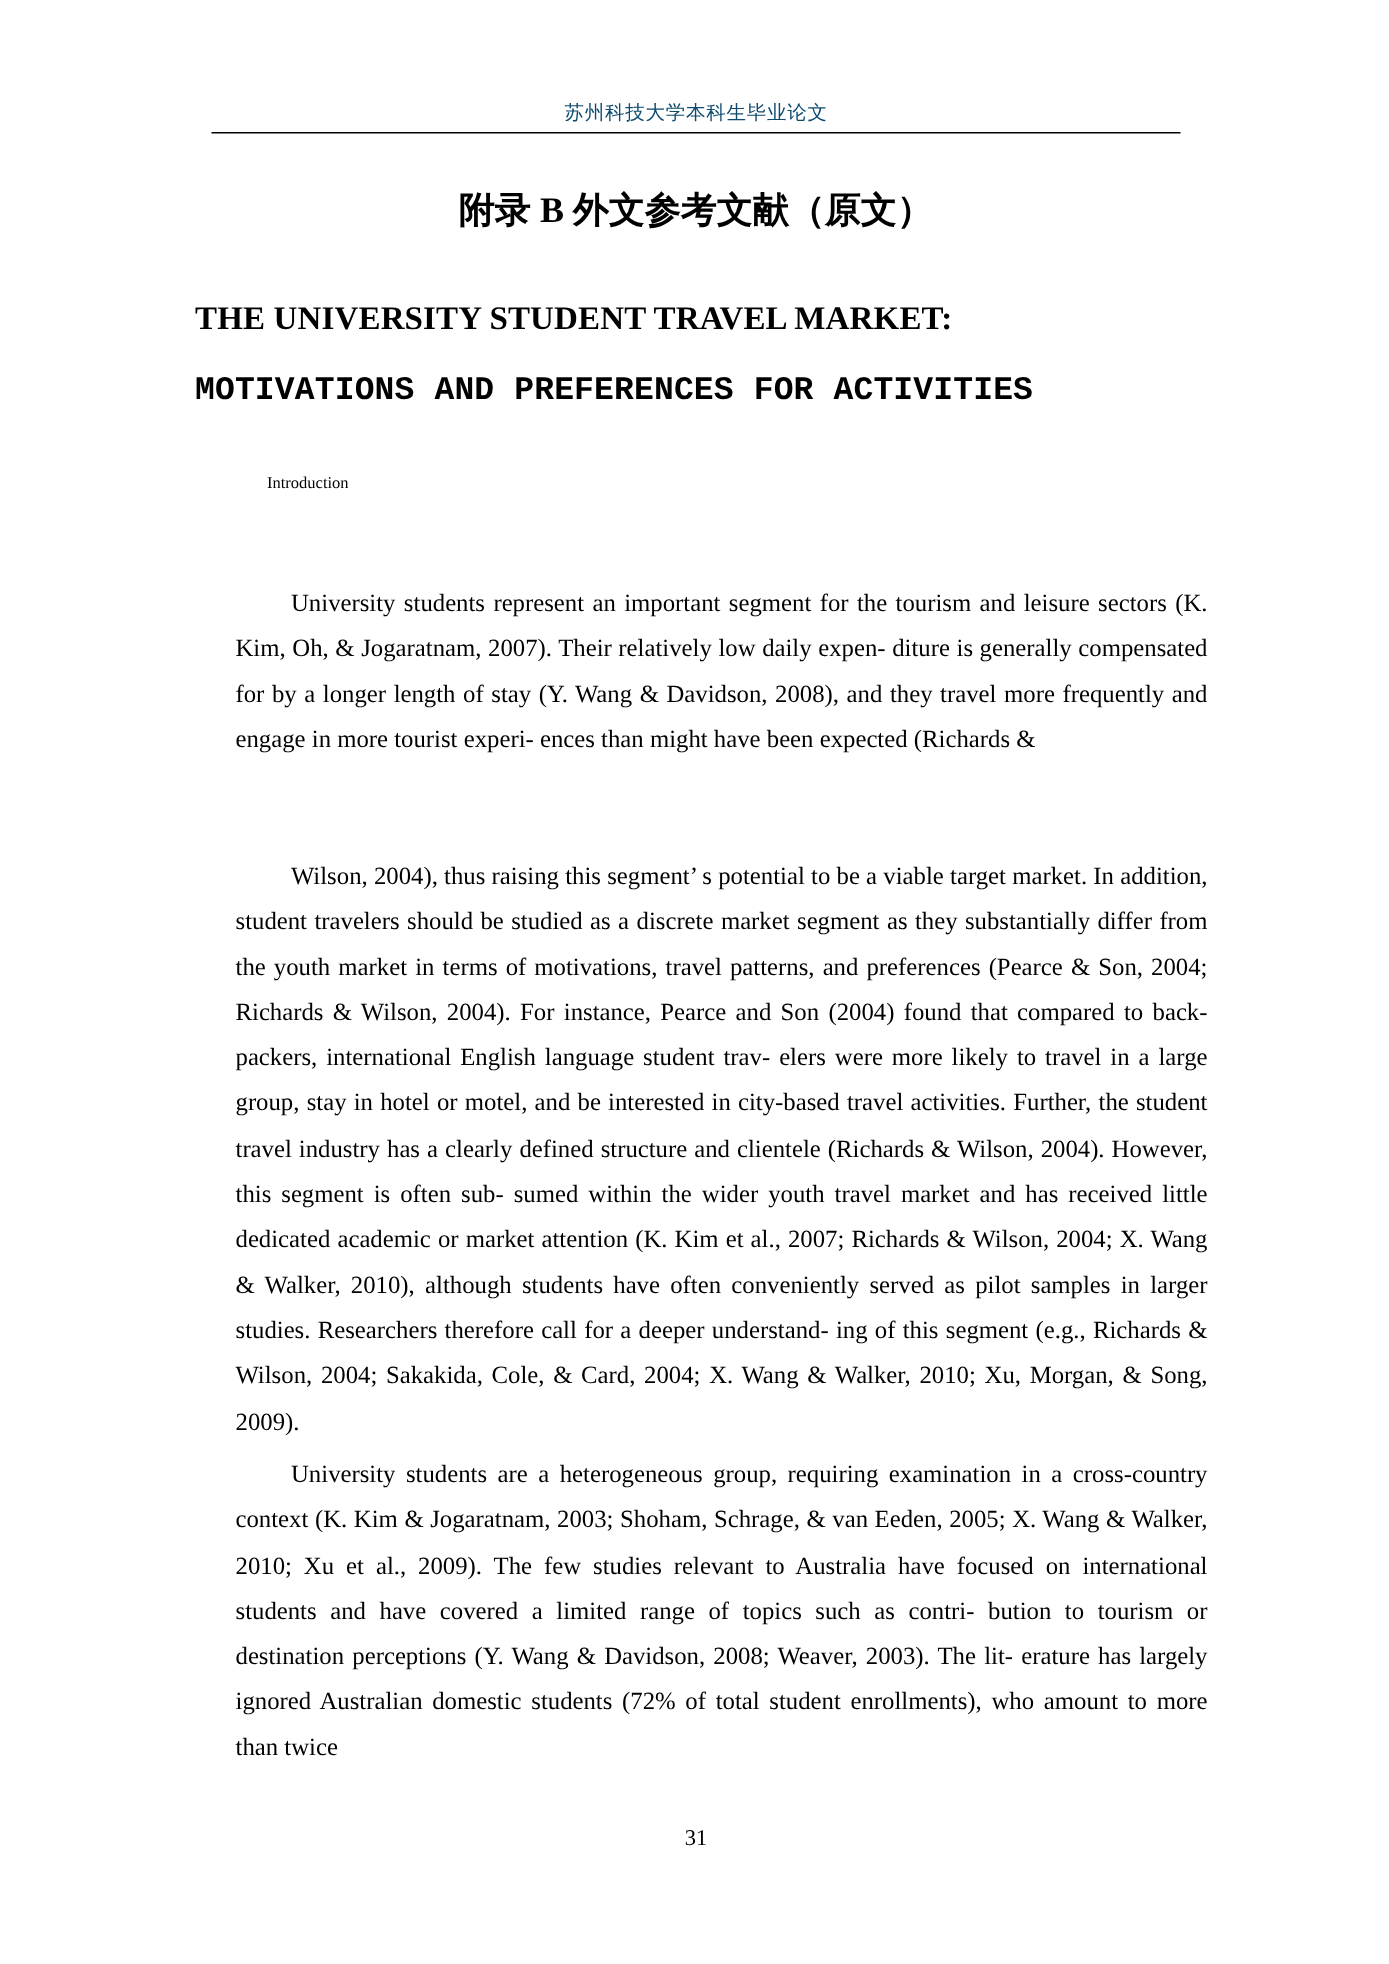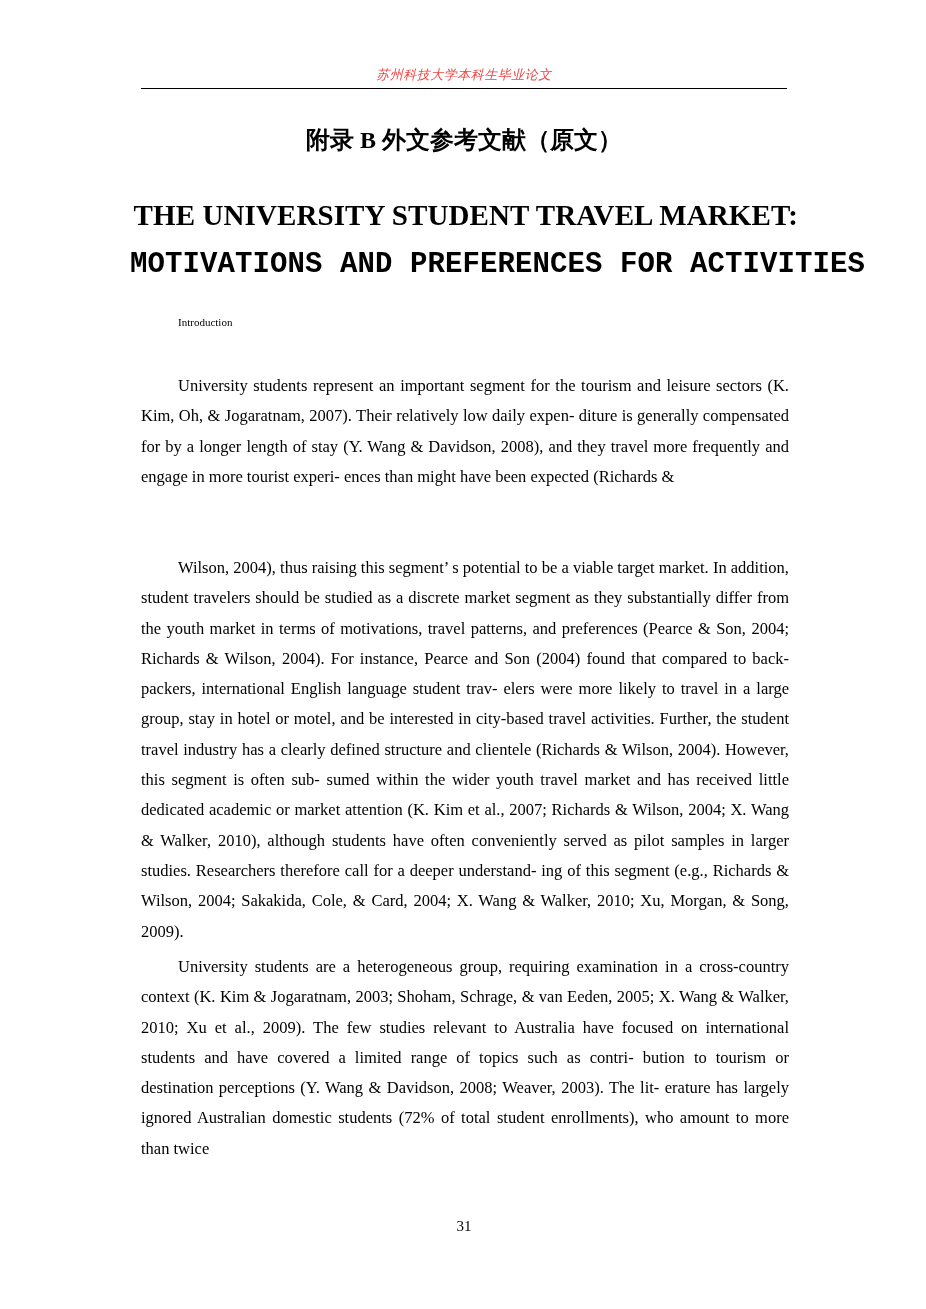--- a/index.html
+++ b/index.html
@@ -1,25 +1,25 @@
 <!DOCTYPE html>
 <html><head>
 <meta charset="utf-8">
 <style>
   html, body { margin: 0; padding: 0; background: #ffffff; }
   body { width: 926px; height: 1309px; position: relative; overflow: hidden; font-family: "Liberation Serif", serif; color: #000; }
-  .header { position: absolute; left: 141px; top: 66px; width: 646px; text-align: center; font-size: 13px; color: #ef4444; letter-spacing: 0.5px; font-style: italic; }
+  .header { position: absolute; left: 141px; top: 66px; width: 646px; text-align: center; font-size: 13px; color: #0c4a6e; letter-spacing: 0.5px; }
   .header-rule { position: absolute; left: 141px; top: 88px; width: 646px; height: 1px; background: #000; }
   .appendix-title { position: absolute; left: 141px; top: 124px; width: 646px; text-align: center; font-family: "DejaVu Sans", sans-serif; font-weight: bold; font-size: 24px; }
   .appendix-title .latin { font-family: "Liberation Serif", serif; font-weight: bold; margin: 0 6px; }
-  .paper-title { position: absolute; left: 130px; width: 668px; text-align: right; font-weight: bold; font-size: 29px; letter-spacing: 0.1px; white-space: nowrap; }
+  .paper-title { position: absolute; left: 130px; width: 668px; text-align: left; font-weight: bold; font-size: 22px; letter-spacing: 0.1px; white-space: nowrap; }
   .t1 { top: 199px; }
   .t2 { top: 248px; font-family: Liberation Mono, monospace; }
   .section-heading { position: absolute; left: 178px; top: 316px; font-size: 11px; }
-  .para { position: absolute; left: 141px; width: 648px; font-size: 16.5px; line-height: 30.3px; text-align: justify; text-indent: 37px; margin: 0; }
+  .para { position: absolute; left: 141px; width: 648px; font-size: 16.5px; line-height: 30.3px; text-align: justify; text-indent: 37px; margin: 16px; }
   .p1 { top: 371px; }
   .p2 { top: 553px; }
   .p3 { top: 952px; }
   .page-number { position: absolute; left: 141px; top: 1218px; width: 646px; text-align: center; font-size: 15px; }
 </style>
 </head>
 <body>
 
 <div class="header">苏州科技大学本科生毕业论文</div>
 <div class="header-rule"></div>

